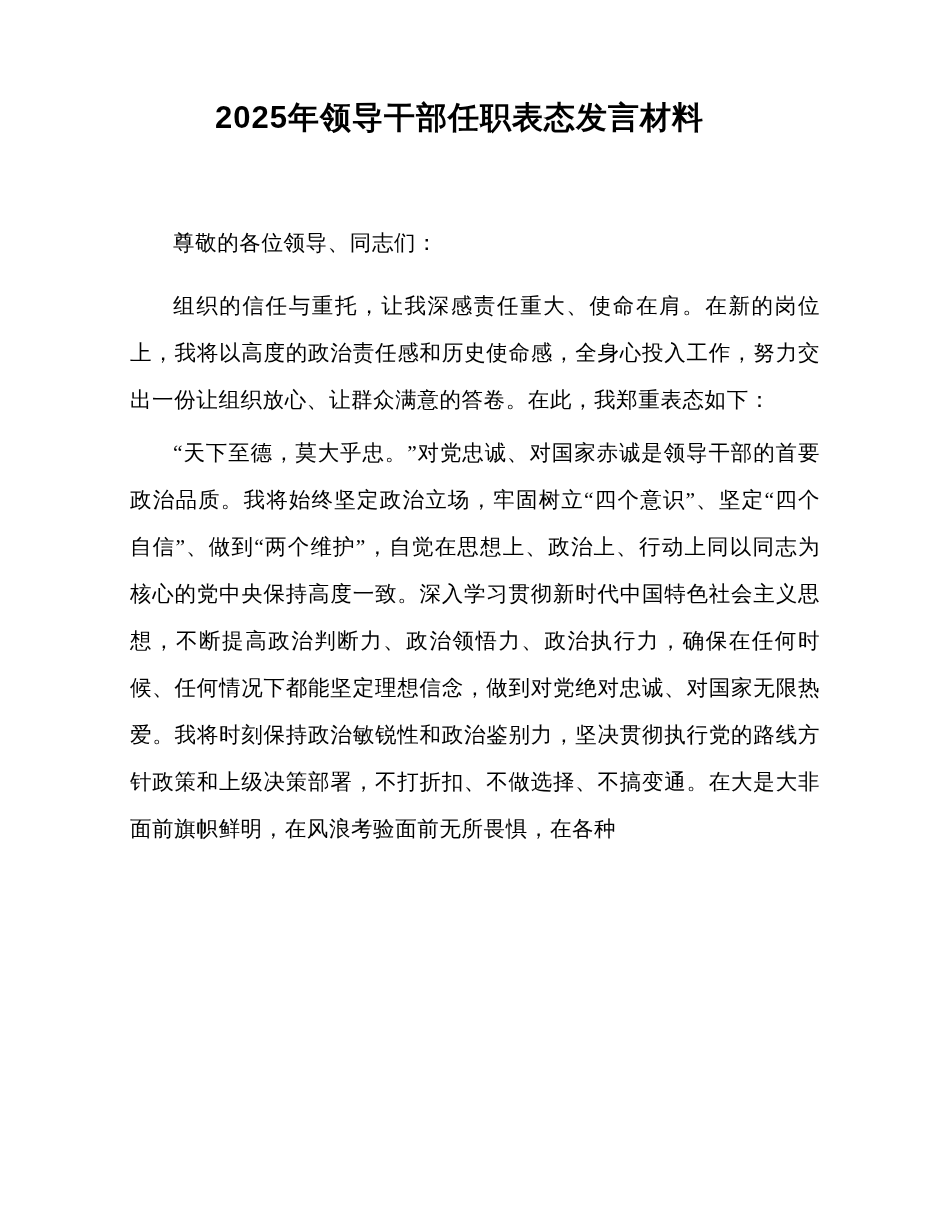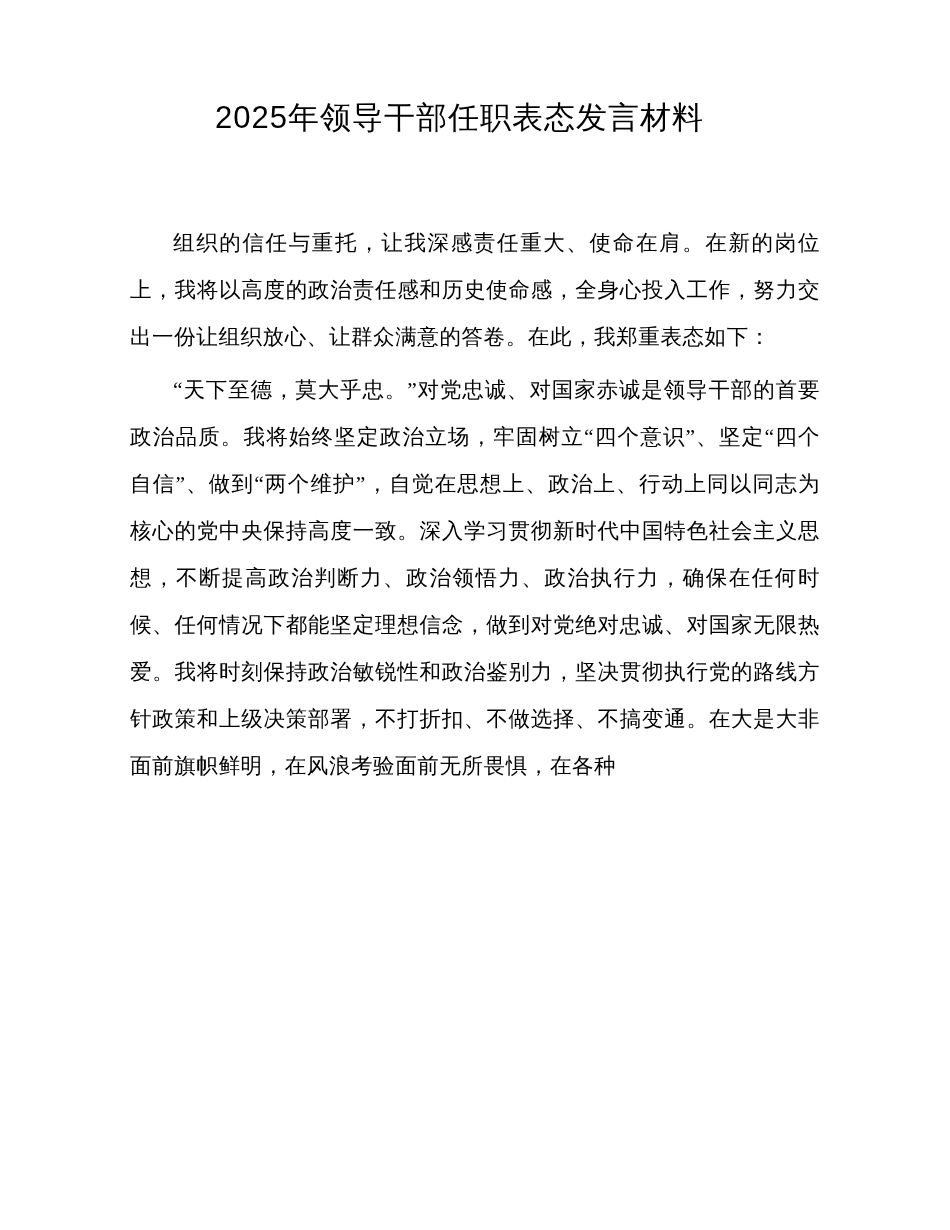--- a/index.html
+++ b/index.html
@@ -18,21 +18,21 @@
     position: relative;
     width: 950px;
     height: 1230px;
     box-sizing: border-box;
     padding: 95px 130px 0 130px;
     background: #ffffff;
   }
   .doc-title {
     font-family: "Liberation Sans", "DejaVu Sans", sans-serif;
     font-size: 31px;
-    font-weight: normal;
+    font-weight: bold;
     letter-spacing: 1px;
     text-align: left;
     margin: 0 0 0 85px;
     line-height: 1.5;
     white-space: nowrap;
   }
   .body-block {
     margin-top: 78px;
   }
   p.para {
@@ -60,20 +60,21 @@
 </style>
 </head>
 <body>
 
 <div class="page">
 
   <h1 class="doc-title">2025年领导干部任职表态发言材料</h1>
 
   <div class="body-block">
 
+    <p class="para salutation">尊敬的各位领导、同志们：</p>
 
     <p class="para">组织的信任与重托，让我深感责任重大、使命在肩。在新的岗位上，我将以高度的政治责任感和历史使命感，全身心投入工作，努力交出一份让组织放心、让群众满意的答卷。在此，我郑重表态如下：</p>
 
 
     <p class="para">“天下至德，莫大乎忠。”对党忠诚、对国家赤诚是领导干部的首要政治品质。我将始终坚定政治立场，牢固树立“四个意识”、坚定“四个自信”、做到“两个维护”，自觉在思想上、政治上、行动上同以同志为核心的党中央保持高度一致。深入学习贯彻新时代中国特色社会主义思想，不断提高政治判断力、政治领悟力、政治执行力，确保在任何时候、任何情况下都能坚定理想信念，做到对党绝对忠诚、对国家无限热爱。我将时刻保持政治敏锐性和政治鉴别力，坚决贯彻执行党的路线方针政策和上级决策部署，不打折扣、不做选择、不搞变通。在大是大非面前旗帜鲜明，在风浪考验面前无所畏惧，在各种</p>
 
   </div>
 
 </div>
 

